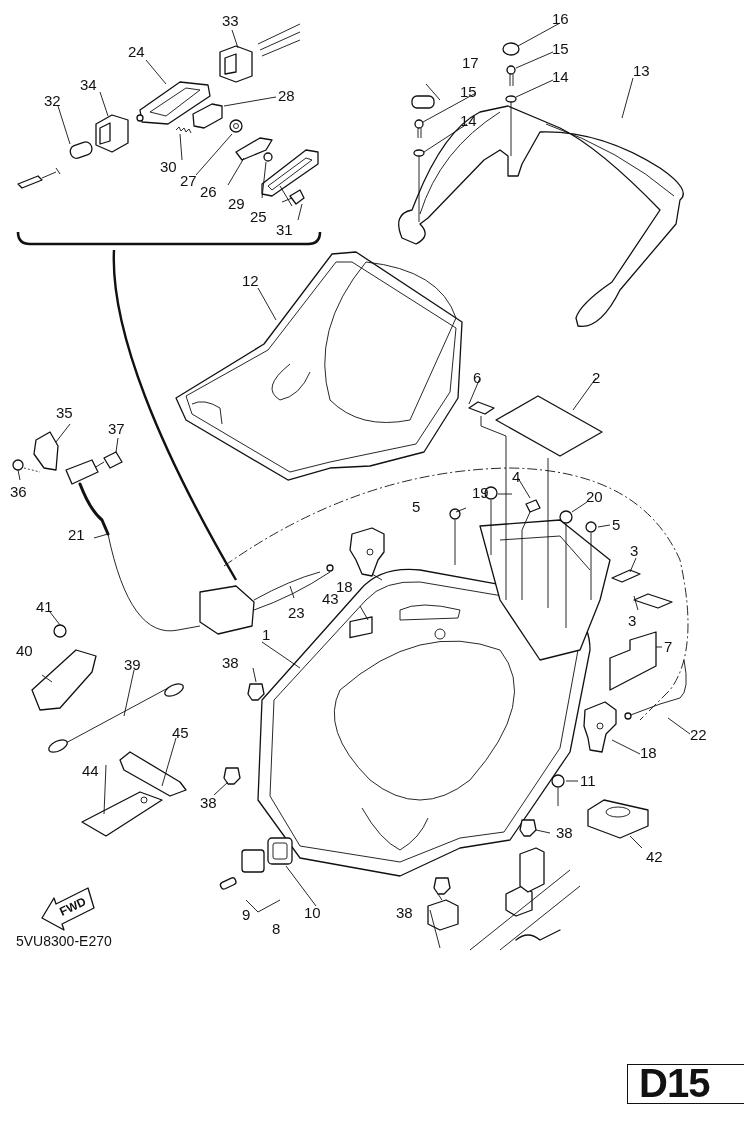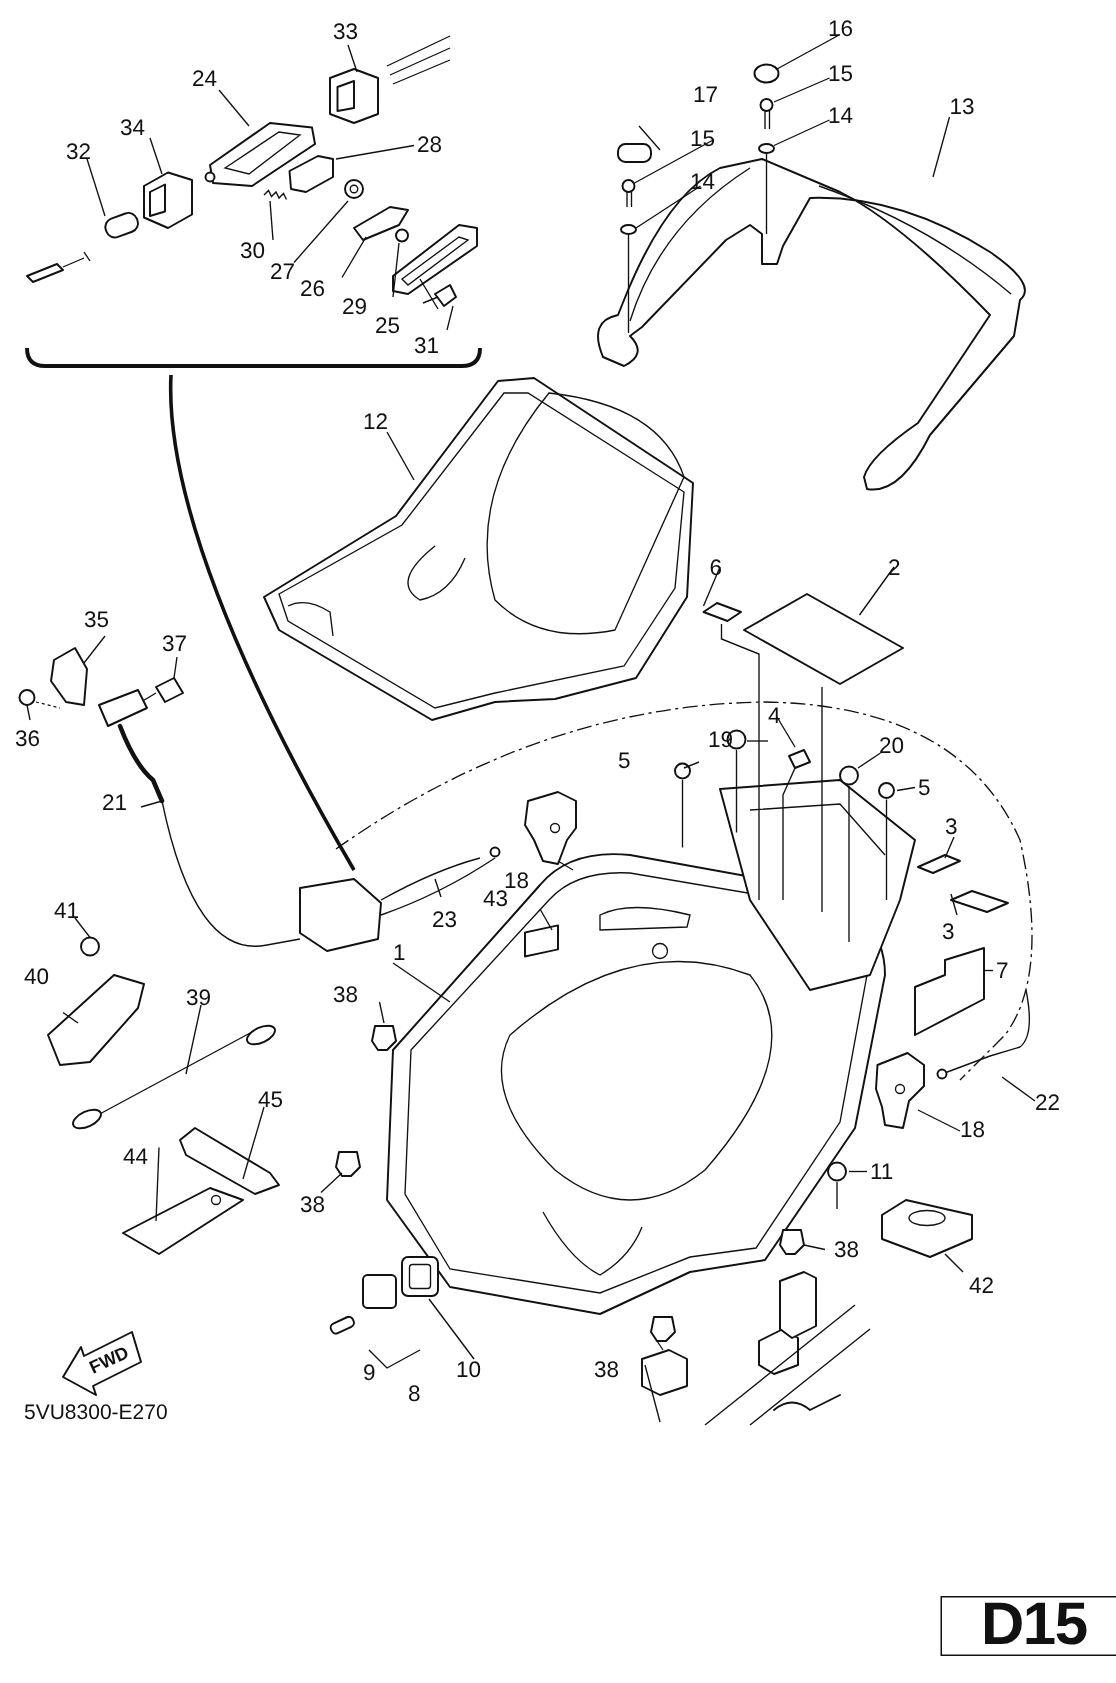--- a/index.html
+++ b/index.html
@@ -7,21 +7,21 @@
   #diagram { position:absolute; left:0; top:0; width:744px; height:1122px; }
   .part { fill:#ffffff; stroke:#111111; stroke-width:1.3; stroke-linejoin:round; stroke-linecap:round; }
   .thin { fill:none; stroke:#111111; stroke-width:0.9; }
   .lead { fill:none; stroke:#111111; stroke-width:0.9; }
   .dash { fill:none; stroke:#111111; stroke-width:0.9; stroke-dasharray:10 3 2 3; }
   .dot { fill:none; stroke:#111111; stroke-width:0.8; stroke-dasharray:2 2; }
   .bold { fill:none; stroke:#111111; stroke-width:2.6; }
   .callout { font-family:"Liberation Sans", sans-serif; font-size:15px; fill:#111111; }
   .code { font-family:"Liberation Sans", sans-serif; font-size:14px; fill:#111111; }
   #page-box { position:absolute; left:627px; top:1064px; width:140px; height:40px; border:1.5px solid #111; box-sizing:border-box; background:#fff; }
-  #page-code { position:absolute; left:654px; top:1060px; font-family:"Liberation Sans", sans-serif; font-weight:bold; font-size:40px; color:#111; letter-spacing:-1px; line-height:46px; }
+  #page-code { position:absolute; left:639px; top:1060px; font-family:"Liberation Sans", sans-serif; font-weight:bold; font-size:40px; color:#111; letter-spacing:-1px; line-height:46px; }
   .fwd { font-family:"Liberation Sans", sans-serif; font-weight:bold; font-size:12px; fill:#111; }
 </style>
 </head>
 <body>
 
 <svg id="diagram" viewBox="0 0 744 1122" xmlns="http://www.w3.org/2000/svg">
 
   <g>
     <path class="bold" d="M18,232 Q18,244 30,244 L308,244 Q320,244 320,232"></path>
 

